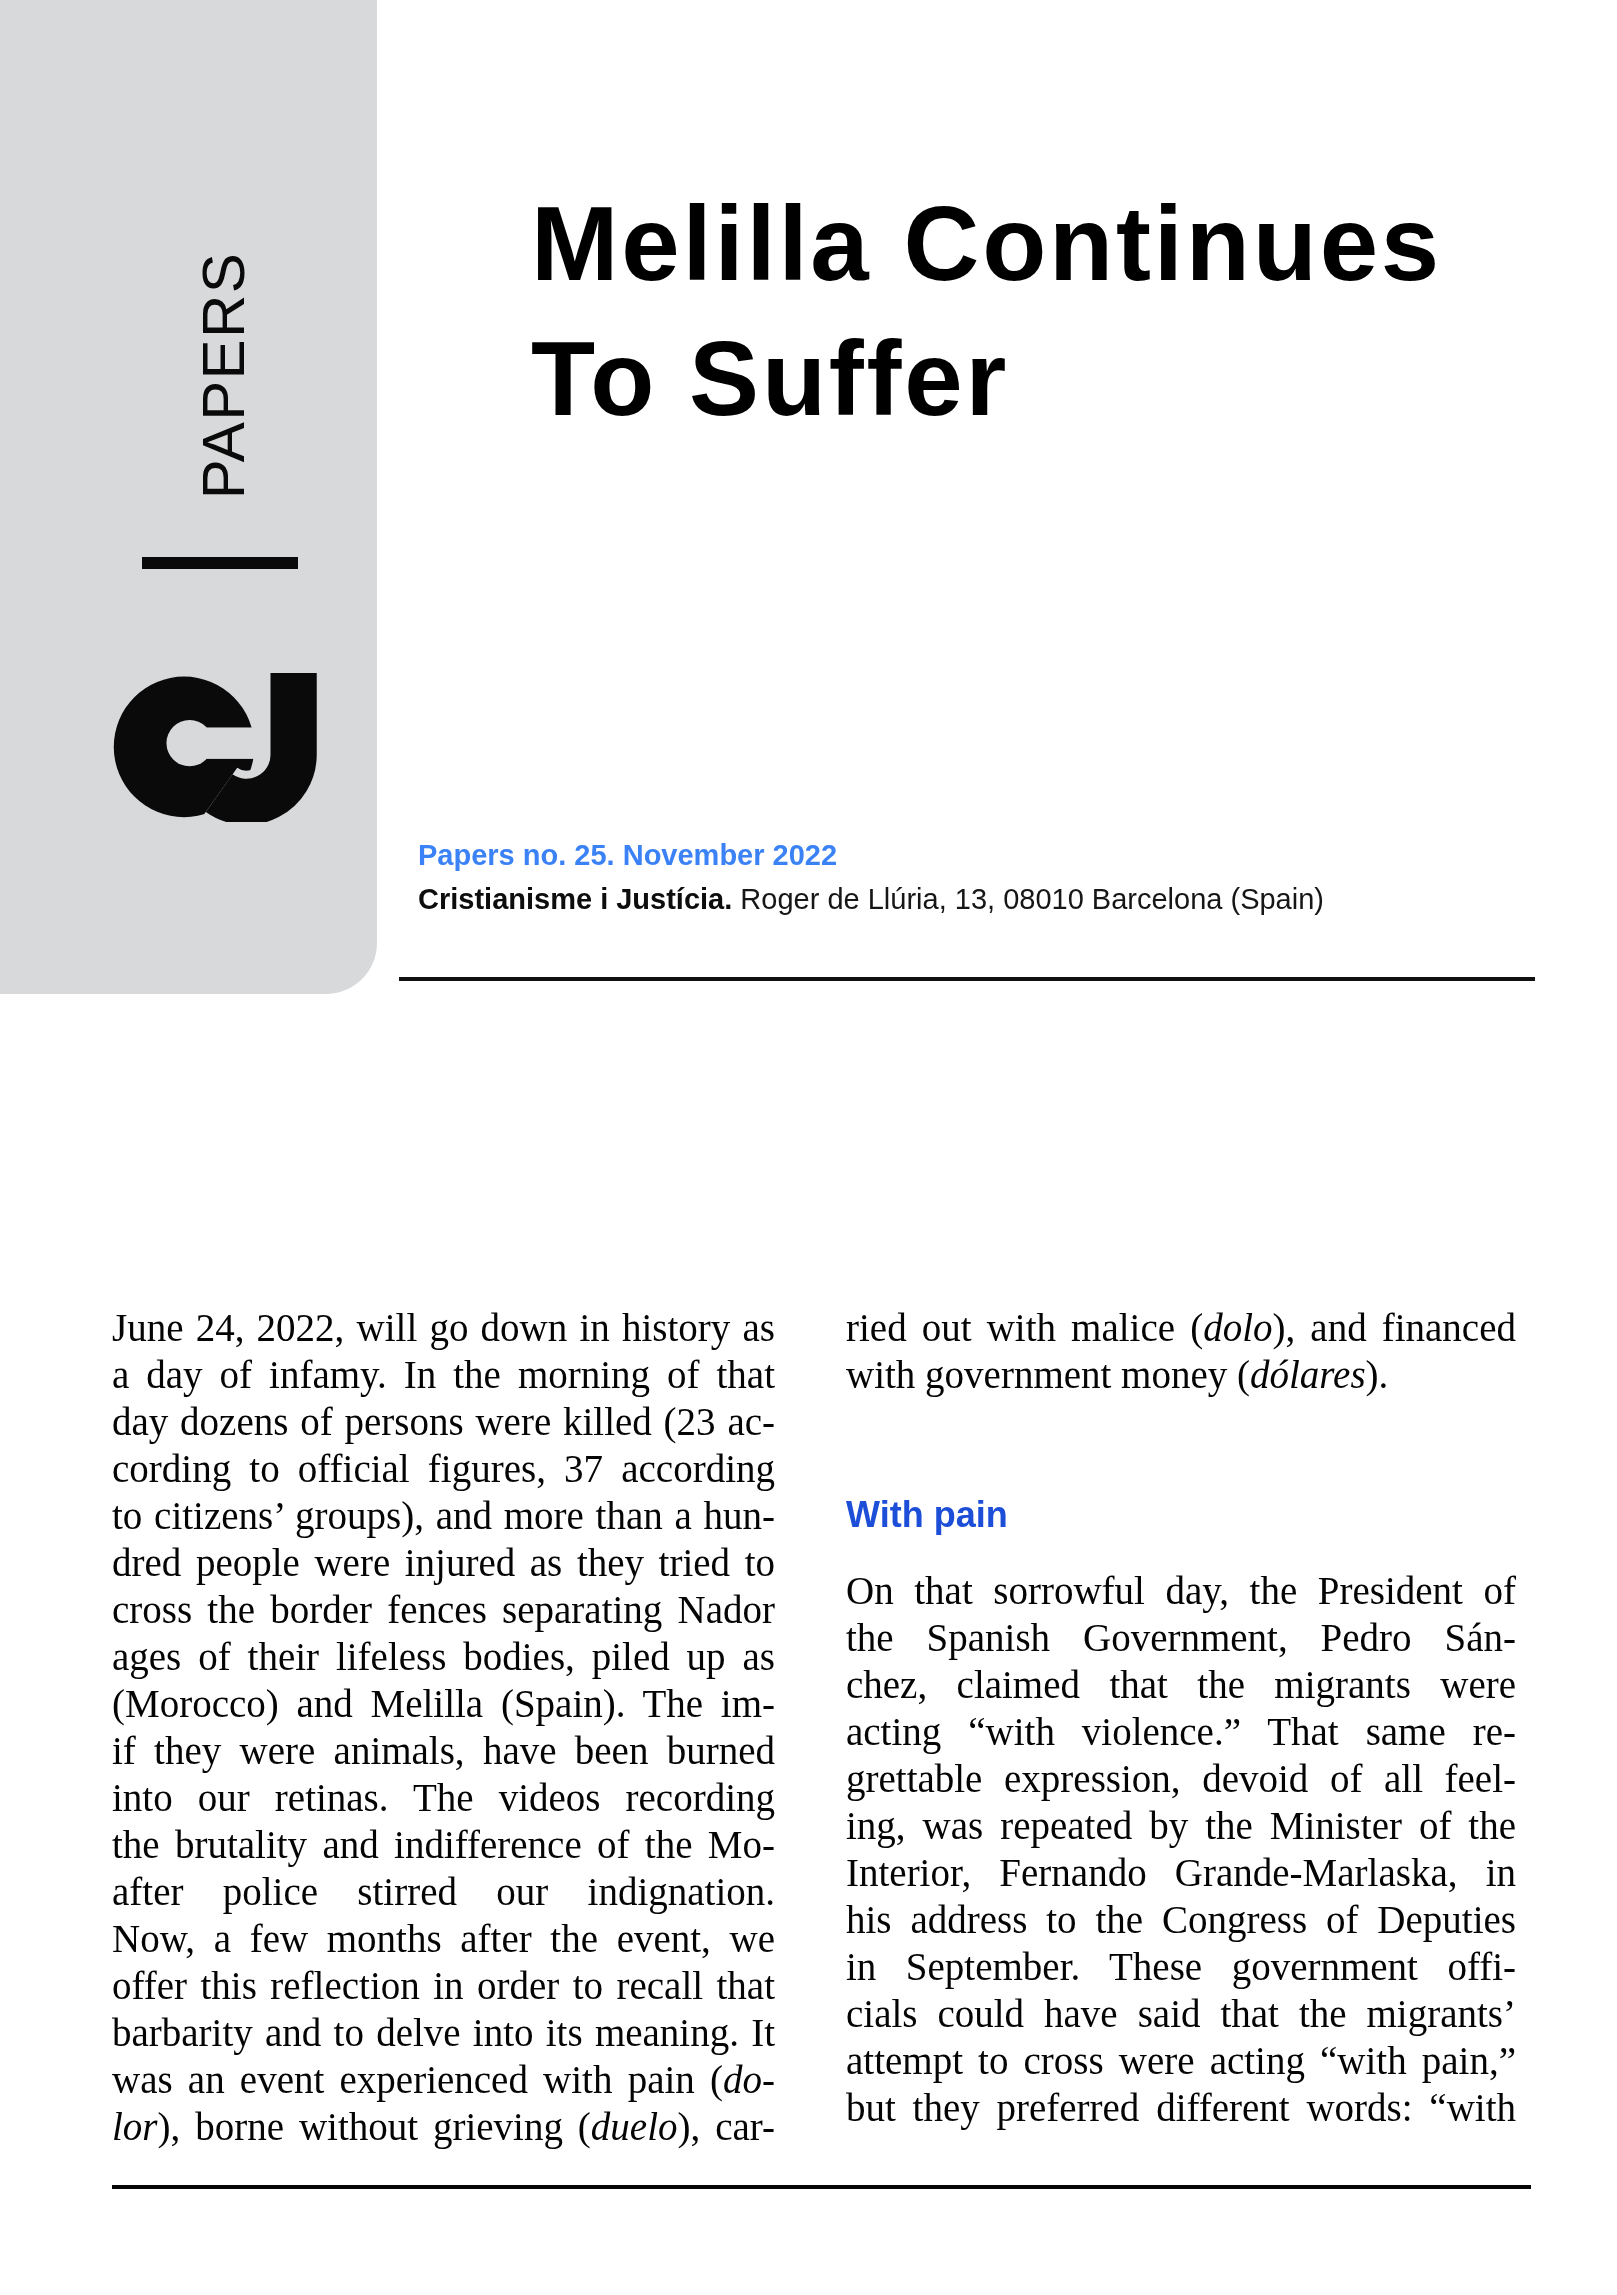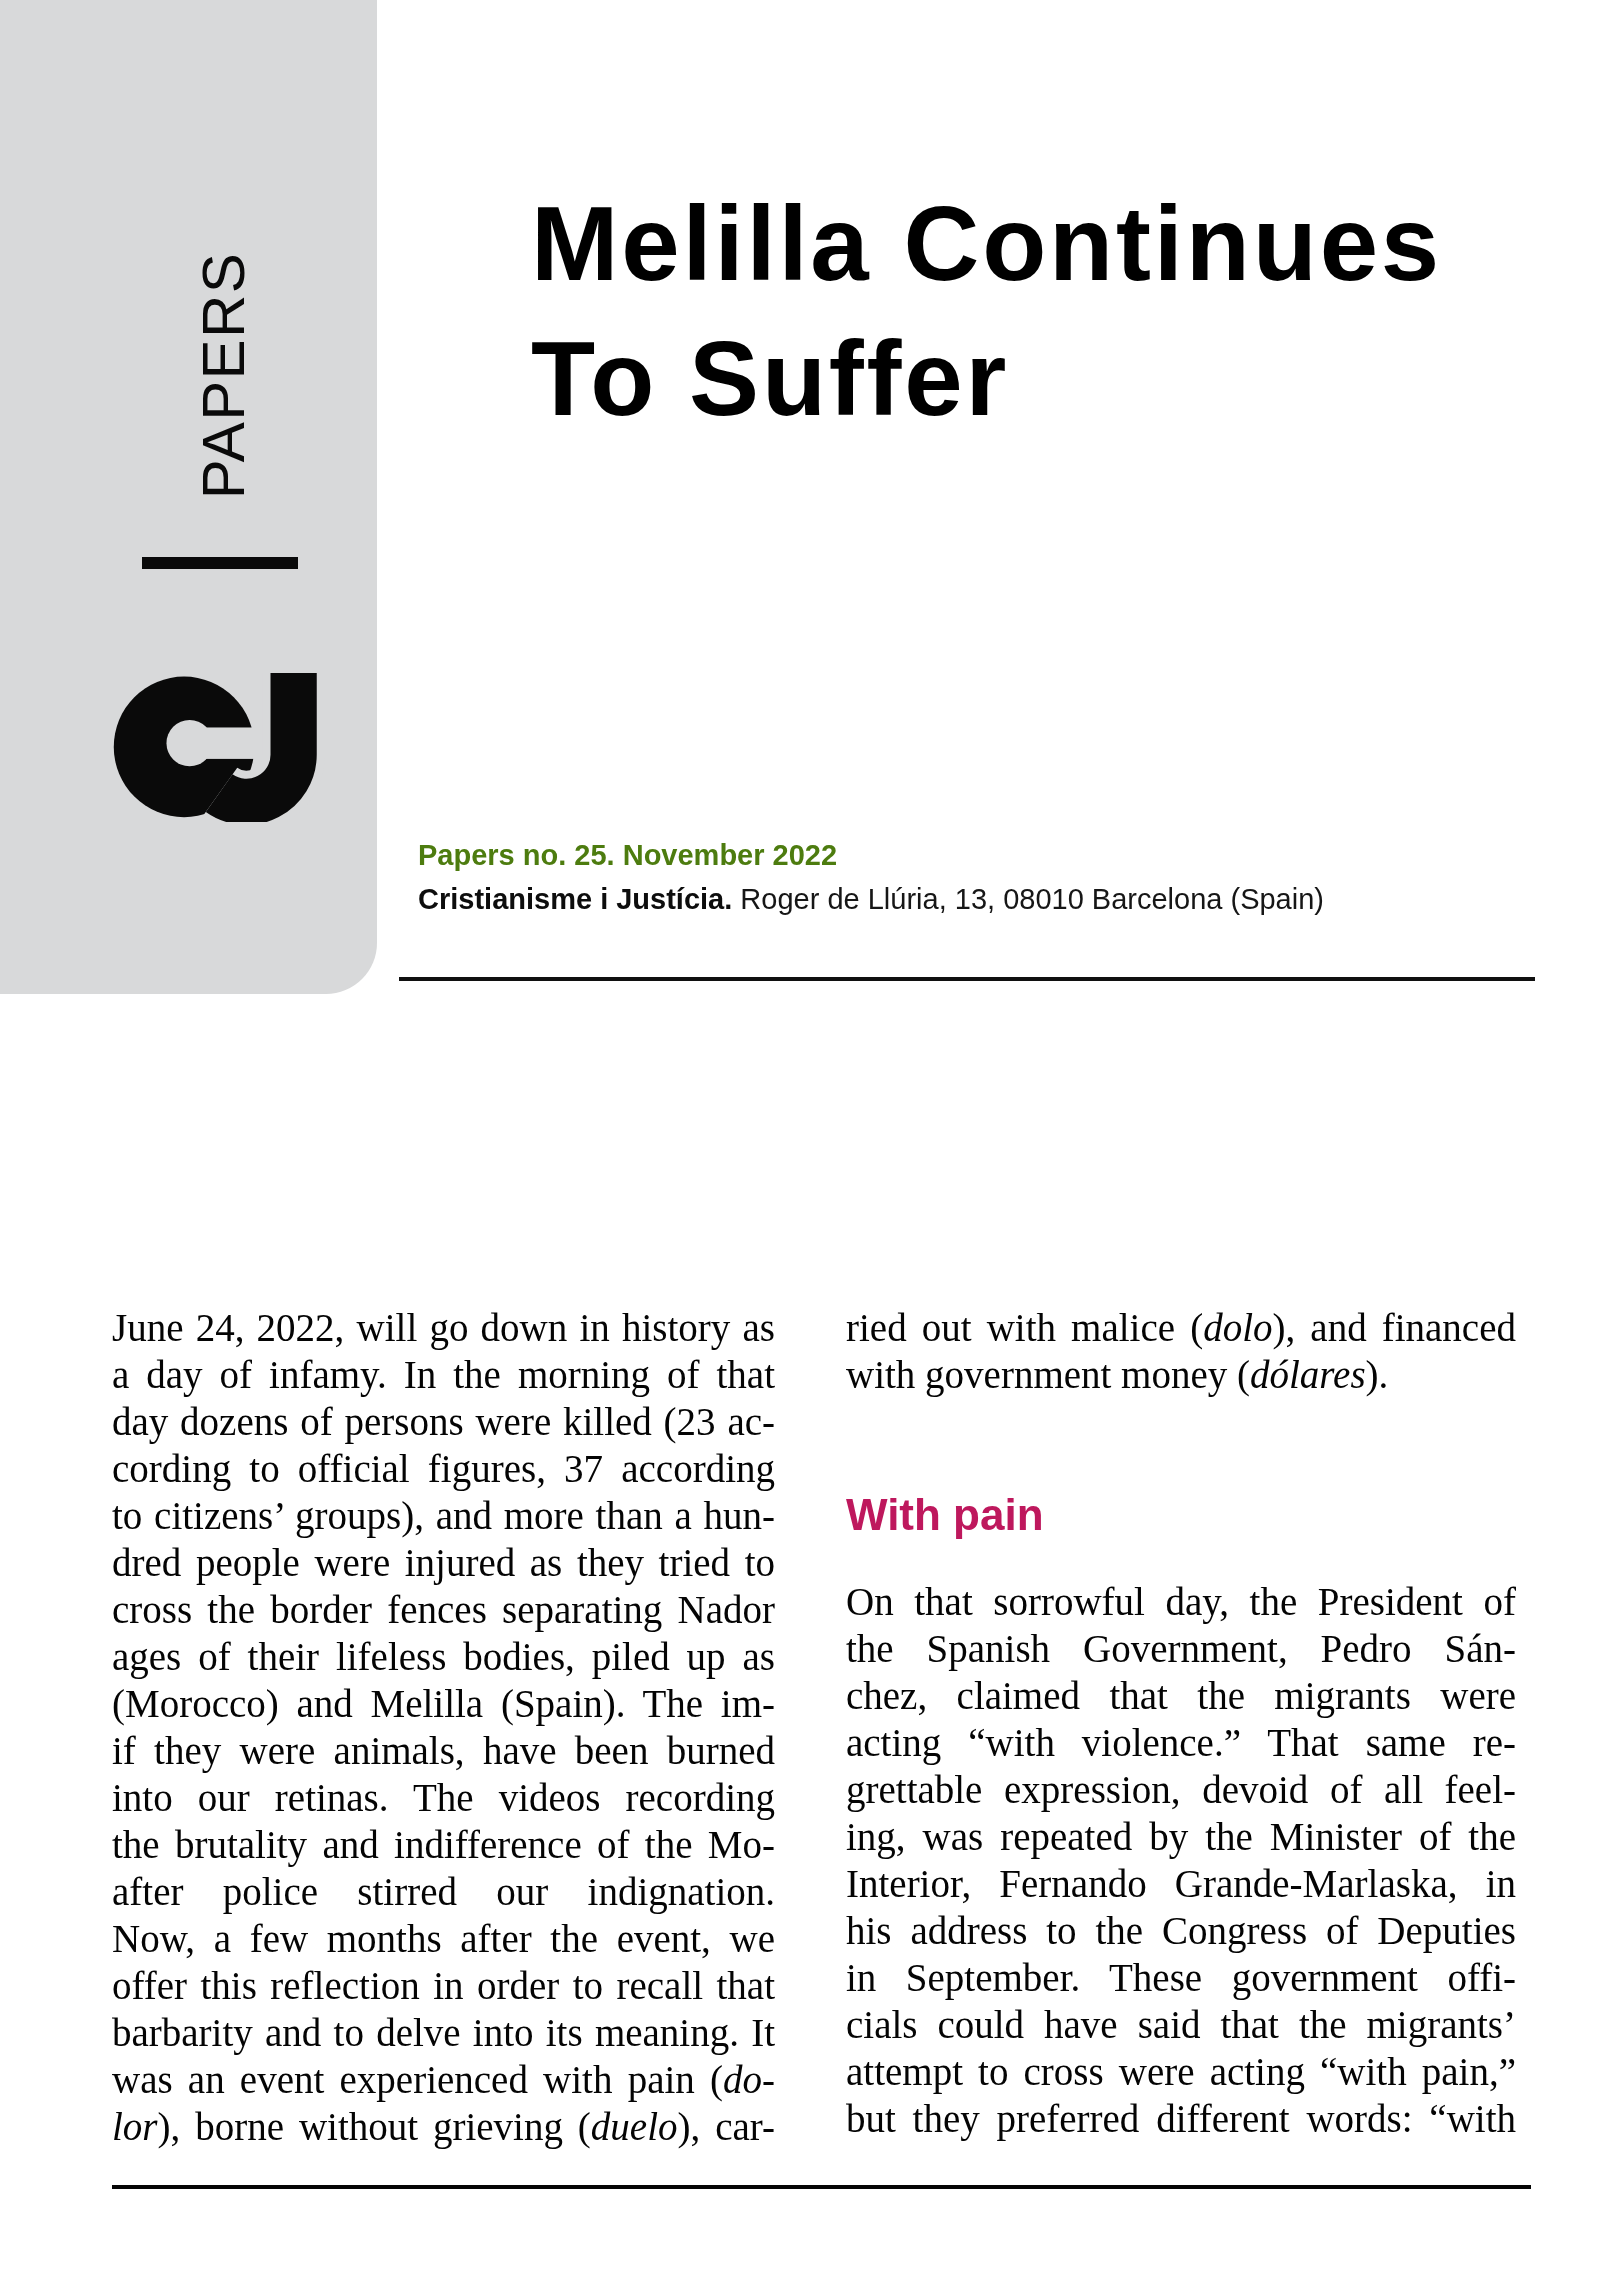--- a/index.html
+++ b/index.html
@@ -22,37 +22,37 @@
   .cjlogo .gry{fill:var(--panel);}
   .cjlogo .halo{stroke:var(--panel);fill:none;}
   .cjlogo .jstroke{stroke:var(--ink);fill:none;}
 
   .title{position:absolute;left:531px;top:176px;margin:0;
          font-size:105px;line-height:135px;font-weight:700;letter-spacing:2.8px;color:#000000;}
   .tline{display:block;white-space:nowrap;}
 
   .issue,.publisher,.contact{position:absolute;left:418px;white-space:nowrap;
          font-size:29px;line-height:44px;color:#161616;}
-  .issue{top:833px;font-weight:700;color:#4d7c0f;}
+  .issue{top:833px;font-weight:700;color:#3b82f6;}
   .publisher{top:877px;}
   .publisher .b{font-weight:700;color:#0d0d0d;}
   .contact{top:922px;color:#1e1e1e;}
 
   .toprule{position:absolute;left:399px;top:977px;width:1136px;height:3.7px;background:#101010;}
 
   
   .col{position:absolute;top:1304px;font-family:"Liberation Serif",serif;
        font-size:39px;line-height:47px;color:#040404;}
   .colL{left:112px;width:663px;}
   .colR{left:846px;width:670px;}
   .bodyline{text-align:justify;text-align-last:justify;}
   .bodyline.plain{text-align-last:left;}
   .bodyline em{font-style:italic;}
-  .subhead{margin:93px 0 40px 0;font-family:"Liberation Sans",sans-serif;
-           font-weight:700;font-size:44px;line-height:47px;color:#be185d;}
+  .subhead{margin:93px 0 29px 0;font-family:"Liberation Sans",sans-serif;
+           font-weight:700;font-size:36px;line-height:47px;color:#1d4ed8;}
 
   .bottomrule{position:absolute;left:112px;top:2185px;width:1419px;height:4.2px;background:#050505;}
 </style>
 </head>
 <body>
 
 <div class="page">
 
   <div class="panel"></div>
 

